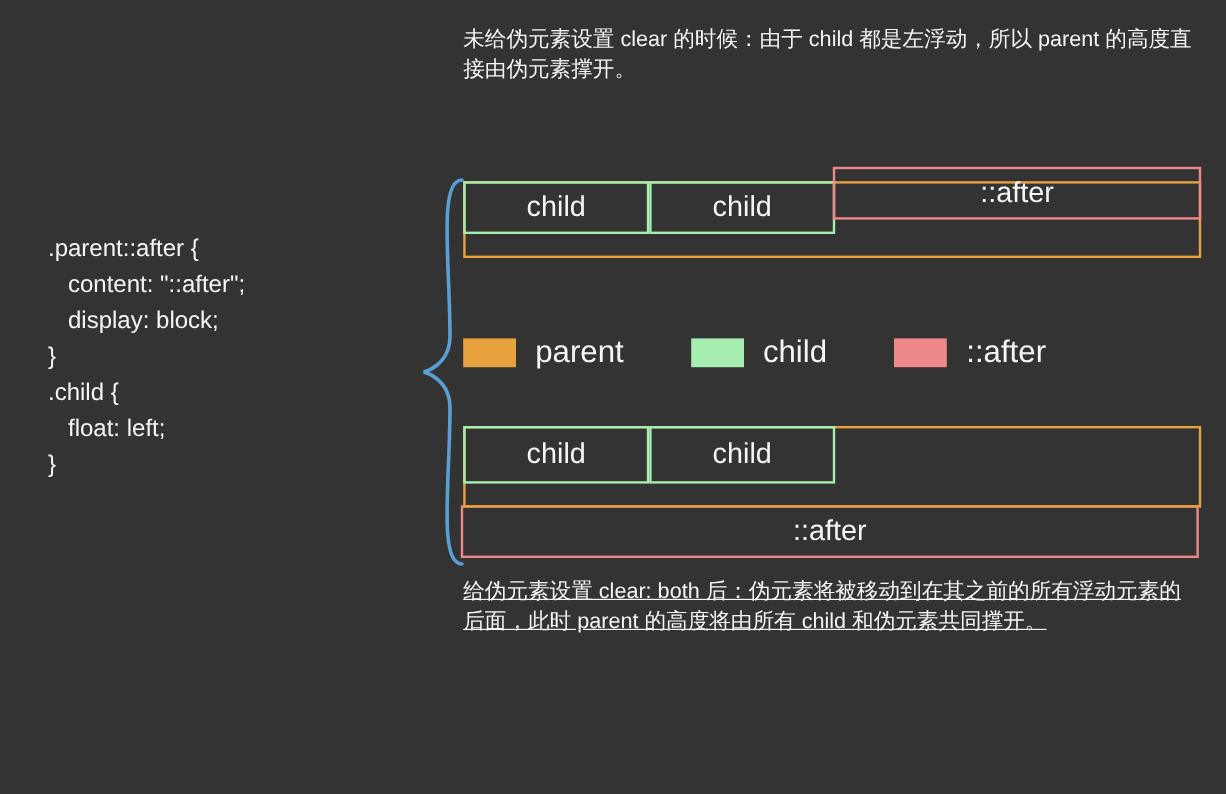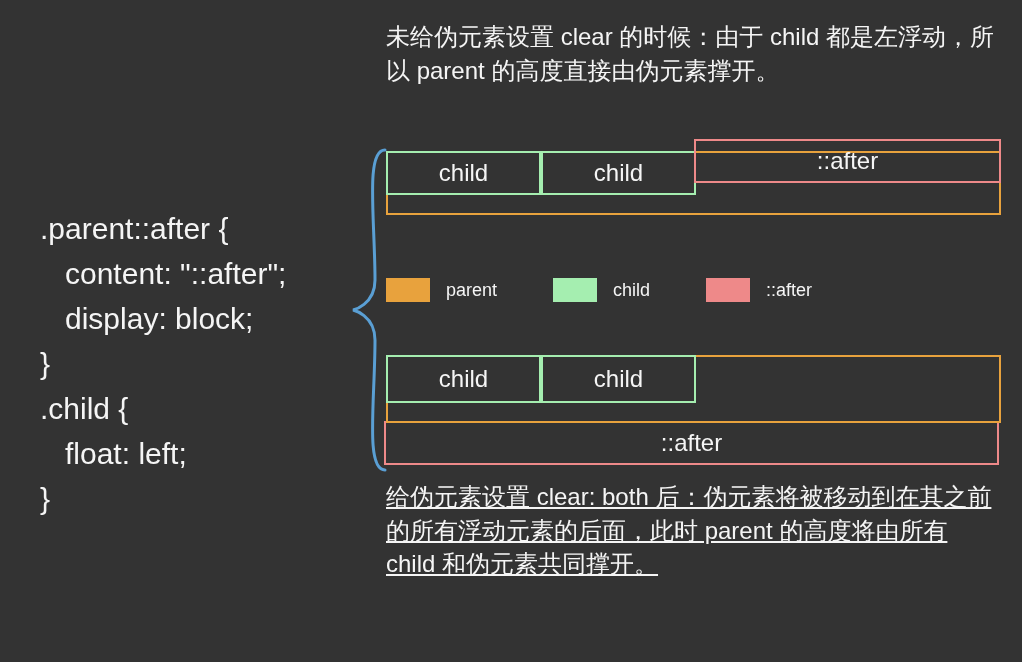--- a/index.html
+++ b/index.html
@@ -10,34 +10,34 @@
     font-family: "Comic Sans MS", "Chalkboard SE", "Marker Felt", cursive, sans-serif;
     width: 1022px;
     height: 662px;
     overflow: hidden;
     position: relative;
   }
 
   .code-panel {
     position: absolute;
     left: 40px;
-    top: 206px;
-    font-size: 30px;
+    top: 192px;
+    font-size: 20px;
     line-height: 1.5;
     white-space: pre;
   }
 
   .brace {
     position: absolute;
     left: 345px;
     top: 140px;
   }
 
   .explain {
-    font-size: 24px;
+    font-size: 18px;
     line-height: 1.4;
   }
   .explain-top {
     position: absolute;
     left: 386px;
     top: 20px;
     width: 610px;
   }
   .explain-bottom {
     position: absolute;
@@ -105,21 +105,21 @@
     margin-top: -2px;
   }
 
   .legend {
     position: absolute;
     left: 386px;
     top: 278px;
     width: 615px;
     display: flex;
     align-items: center;
-    font-size: 18px;
+    font-size: 26px;
     gap: 16px;
   }
   .legend-item {
     display: flex;
     align-items: center;
     gap: 16px;
     margin-right: 40px;
   }
   .swatch {
     width: 44px;

